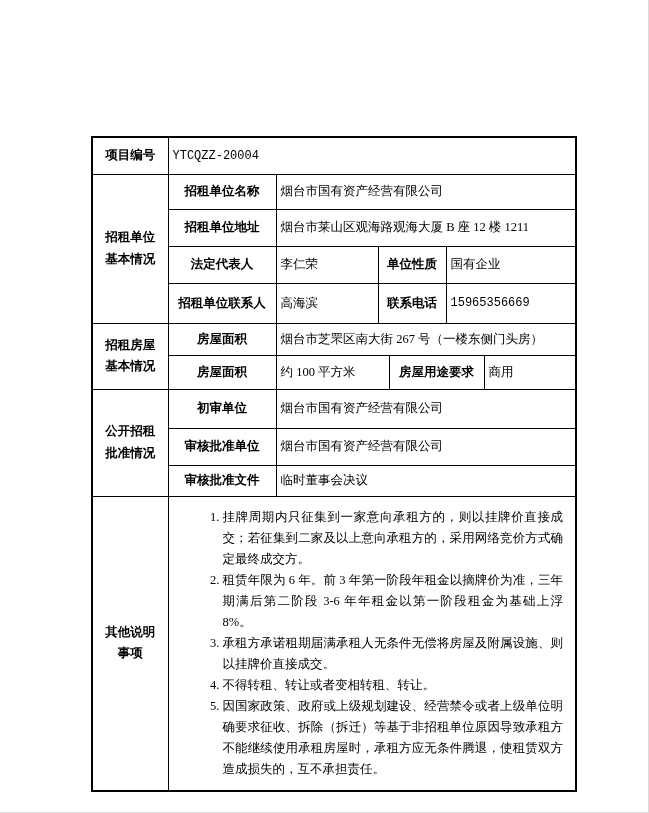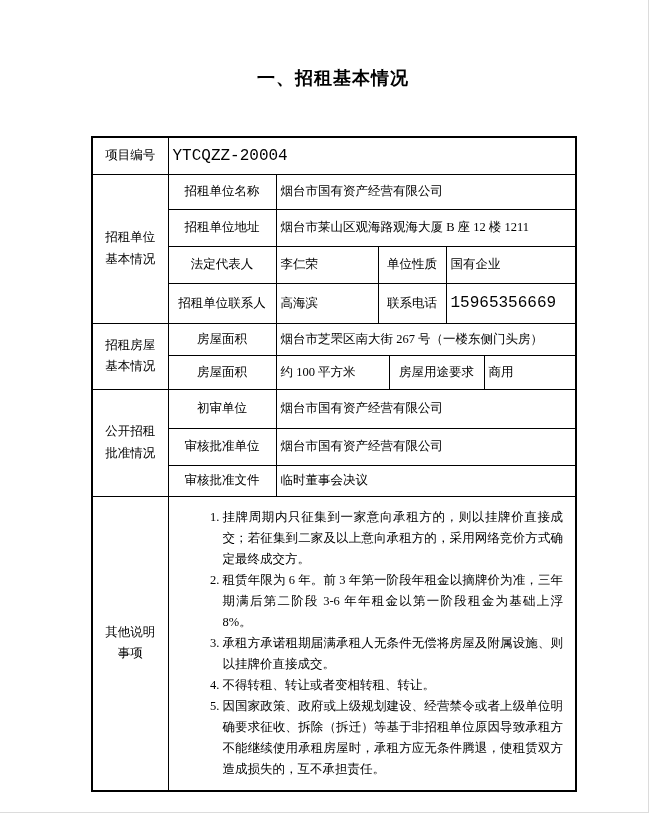--- a/index.html
+++ b/index.html
@@ -20,38 +20,37 @@
   table.info{
     position:absolute;top:136px;left:91px;
     width:484px;border-collapse:collapse;table-layout:fixed;
     border:2px solid #000;
     font-size:12.5px;
   }
   table.info td{
     border:1px solid #000;vertical-align:middle;
     padding:2px 4px;overflow:hidden;
   }
-  td.lbl{text-align:center;padding:2px 2px;}
+  td.lbl{text-align:center;padding:2px 2px;font-weight:bold;}
   td.val{text-align:left;padding-left:10px;}
   .sec-label{display:inline-block;width:4.3em;text-align:center;line-height:1.7;}
-  .mono{font-family:"Liberation Mono","DejaVu Sans Mono",monospace;font-size:16px;}
+  .mono{font-family:"Liberation Mono","DejaVu Sans Mono",monospace;font-size:12px;}
   td.notes{vertical-align:top;padding:5px 10px 4px 0;}
   ol.note-list{margin:8px;padding-left:42px;}
   ol.note-list li{line-height:21px;margin:0;padding:0;text-align:justify;}
   
   tr.h37{height:37px;} tr.h35{height:35px;} tr.h40{height:40px;}
   tr.h32{height:32px;} tr.h34{height:34px;} tr.h39{height:39px;}
   tr.h31{height:31px;margin-left:36px;} tr.notesrow{height:277px;}
 </style>
 </head>
 <body>
 
 <div class="page">
 
-  <h1 class="doc-title">一、招租基本情况</h1>
 
   <table class="info">
     <colgroup>
       <col style="width:76px">
         <col style="width:108px">
         <col style="width:102px">
       <col style="width:11px">
         <col style="width:57px">
         <col style="width:38px">
         <col style="width:92px">

